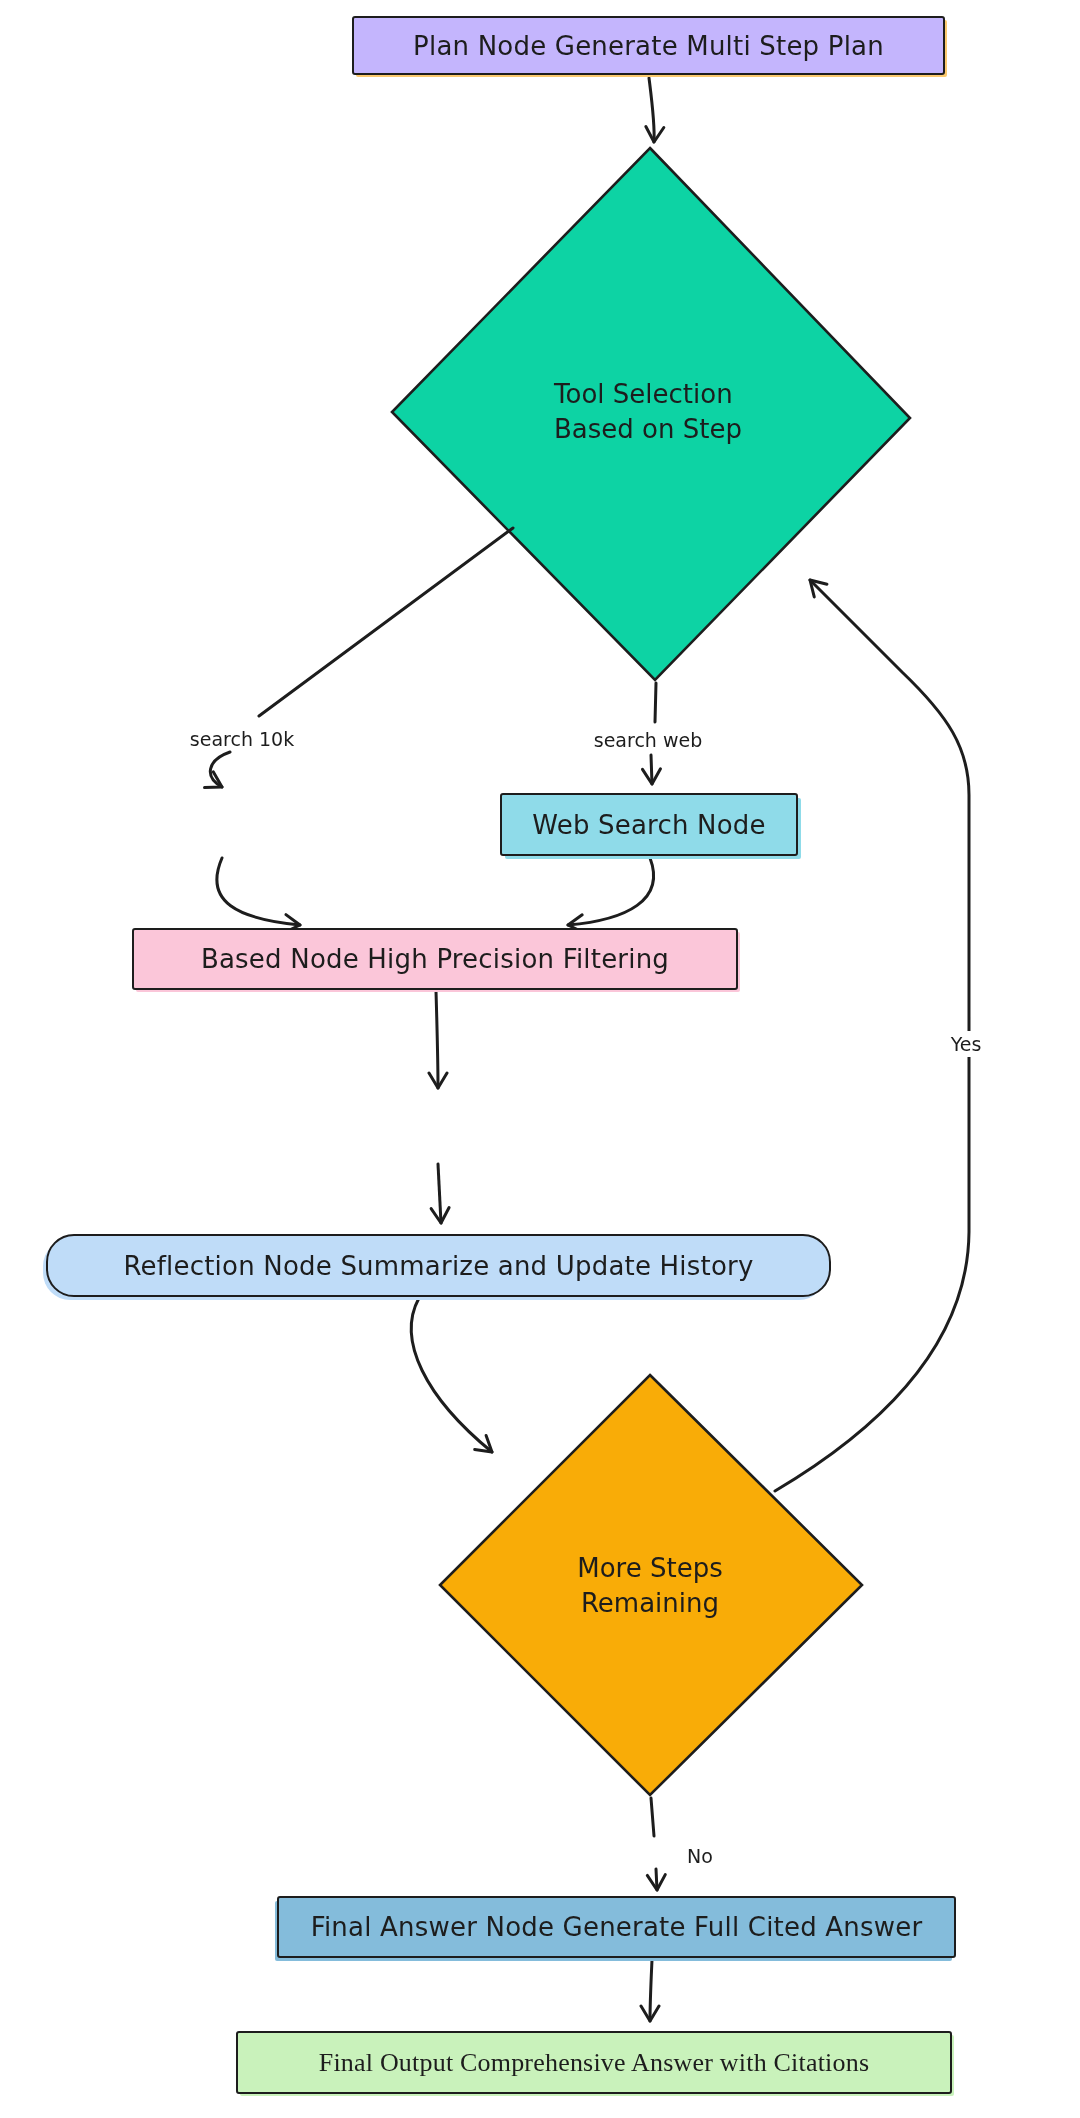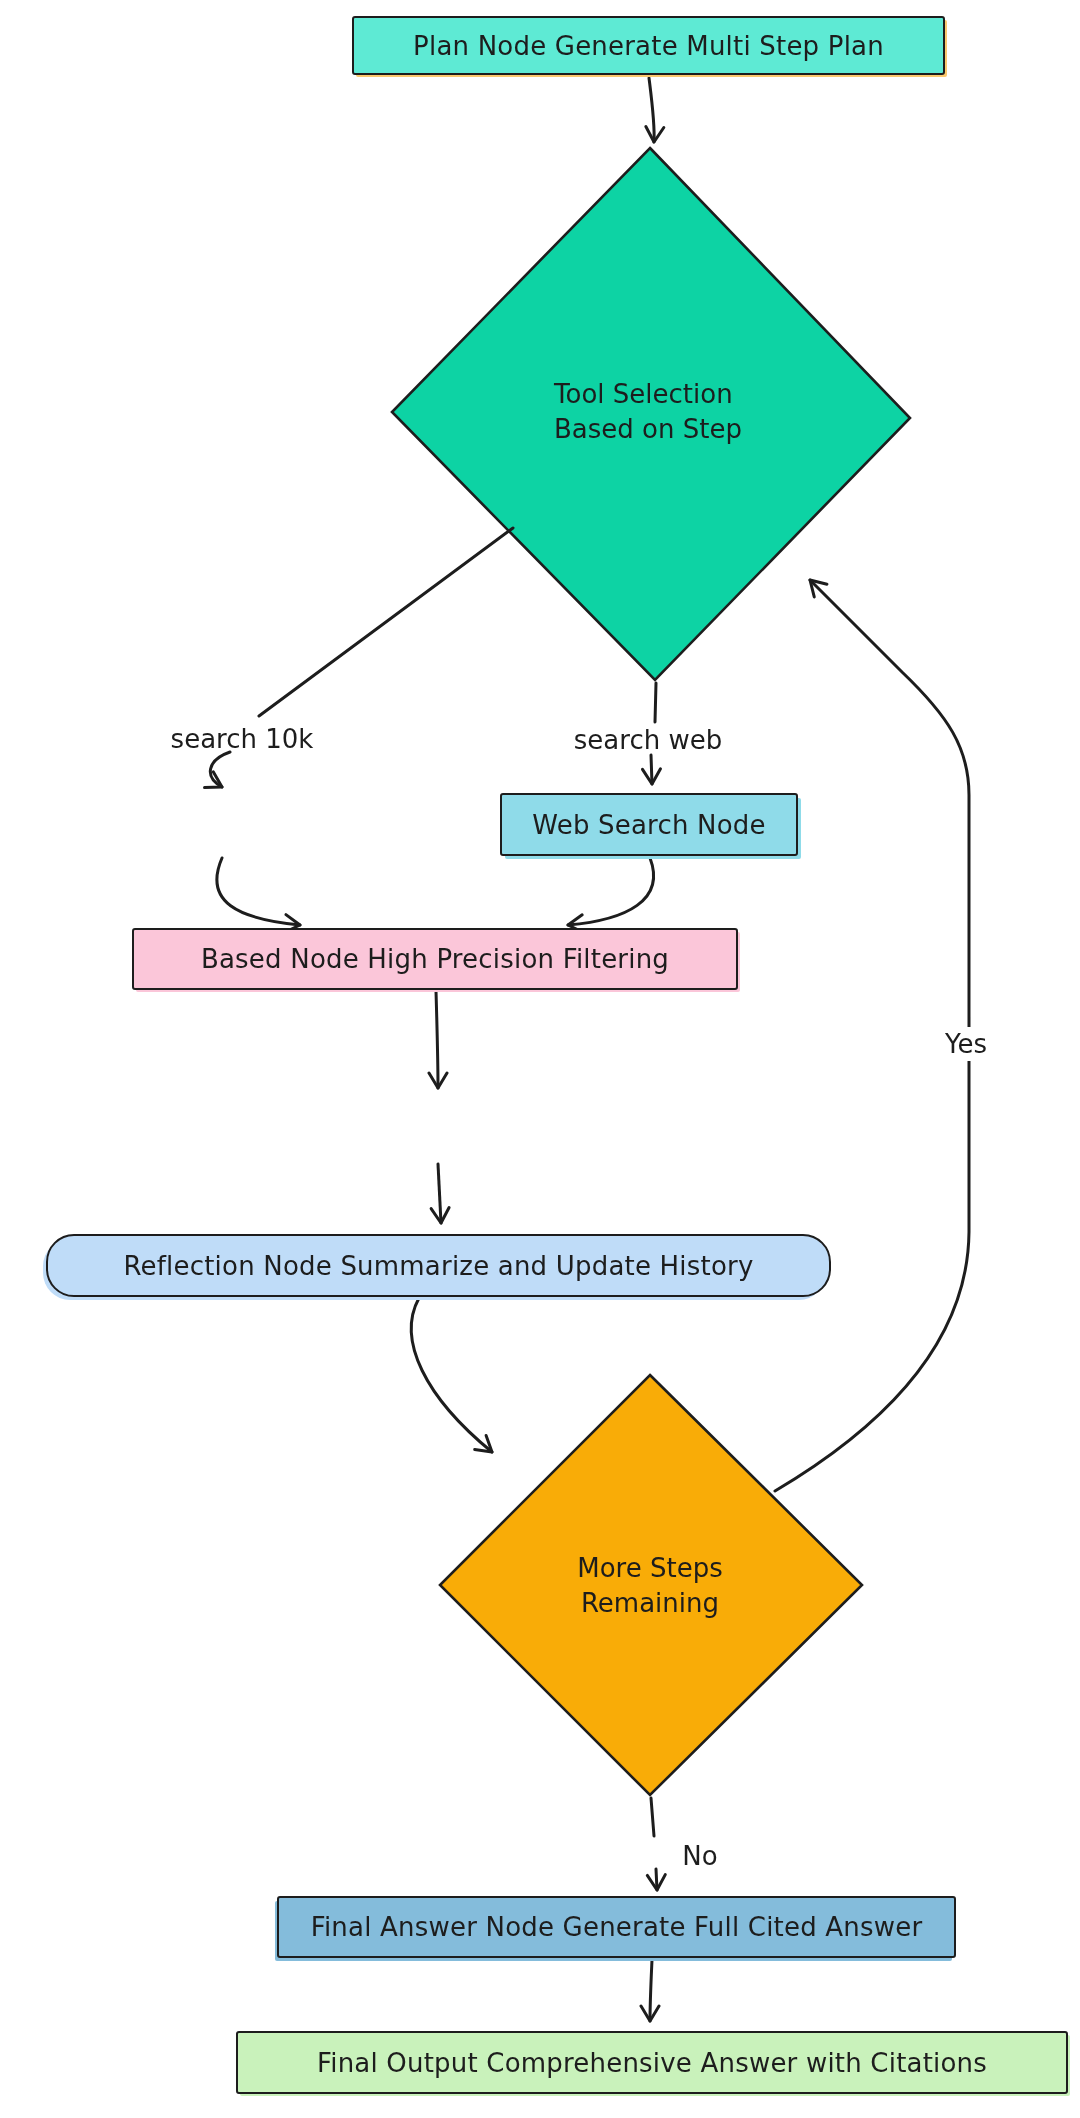--- a/index.html
+++ b/index.html
@@ -24,42 +24,42 @@
     box-sizing: border-box;
     border: 2.6px solid #1d1d1d;
     border-radius: 3px;
     display: flex;
     align-items: center;
     justify-content: center;
     font-size: 26px;
     white-space: nowrap;
     letter-spacing: 0.2px;
   }
-  .n-plan        { left: 352px; top: 16px;   width: 593px; height: 59px; background: #5eead4; box-shadow: 3px 3px 0 -1px #fbc96e; }
+  .n-plan        { left: 352px; top: 16px;   width: 593px; height: 59px; background: #c4b5fd; box-shadow: 3px 3px 0 -1px #fbc96e; }
   .n-retrieval   { left: 14px;  top: 793px;  width: 415px; height: 63px; background: #8fdbe9; box-shadow: -4px 4px 0 -1px #8fdbe9; }
   .n-web         { left: 500px; top: 793px;  width: 298px; height: 63px; background: #8fdbe9; box-shadow: 4px 4px 0 -1px #8fdbe9; }
   .n-rerank      { left: 132px; top: 928px;  width: 606px; height: 62px; background: #fbc6d9; box-shadow: 3px 3px 0 -1px #fbc6d9; }
   .n-compression { left: 159px; top: 1099px; width: 555px; height: 63px; background: #f0a263; box-shadow: 5px 4px 0 -1px #f0a263; }
   .n-reflection  { left: 46px;  top: 1234px; width: 785px; height: 63px; background: #bfdcf8; box-shadow: -4px 4px 0 -1px #bfdcf8; border-radius: 28px; }
   .n-final-answer{ left: 277px; top: 1896px; width: 679px; height: 62px; background: #84bcdb; box-shadow: -3px 4px 0 -1px #84bcdb; }
-  .n-final-output{ left: 236px; top: 2031px; width: 832px; height: 63px; background: #c9f2bb; box-shadow: 3px 3px 0 -1px #c9f2bb; }
+  .n-final-output{ left: 236px; top: 2031px; width: 716px; height: 63px; background: #c9f2bb; box-shadow: 3px 3px 0 -1px #c9f2bb; font-family: Liberation Serif, serif; }
   .dlabel {
     position: absolute;
     transform: translate(-50%, -50%);
     font-size: 26px;
     line-height: 1.35;
     white-space: nowrap;
   }
   .dl-tool  { left: 648px; top: 412px;  text-align: left; }
   .dl-steps { left: 650px; top: 1586px; text-align: center; }
   .dlabel span { display: block; }
   .elabel {
     position: absolute;
     transform: translate(-50%, -50%);
-    font-size: 26px;
+    font-size: 19px;
     white-space: nowrap;
   }
   .el-search10k { left: 242px; top: 739px; }
   .el-searchweb { left: 648px; top: 740px; }
   .el-yes { left: 966px; top: 1044px; background: #ffffff; padding: 2px 8px; }
   .el-no  { left: 656px; top: 1856px; background: #ffffff; padding: 1px 7px; margin-left: 44px; }
 </style>
 </head>
 <body>
 

